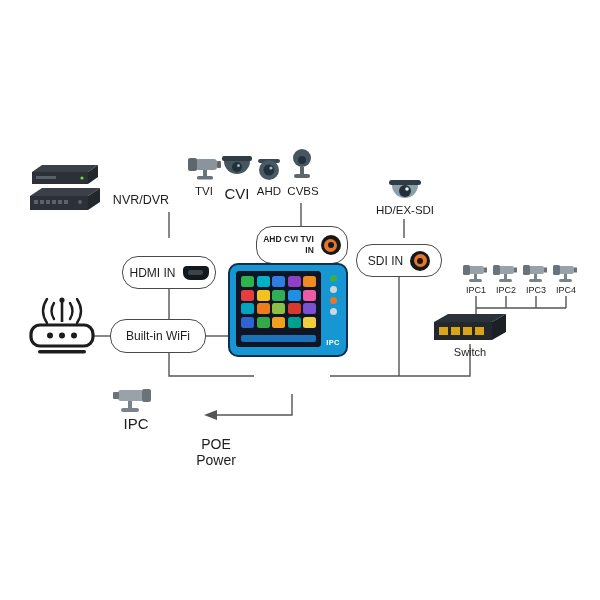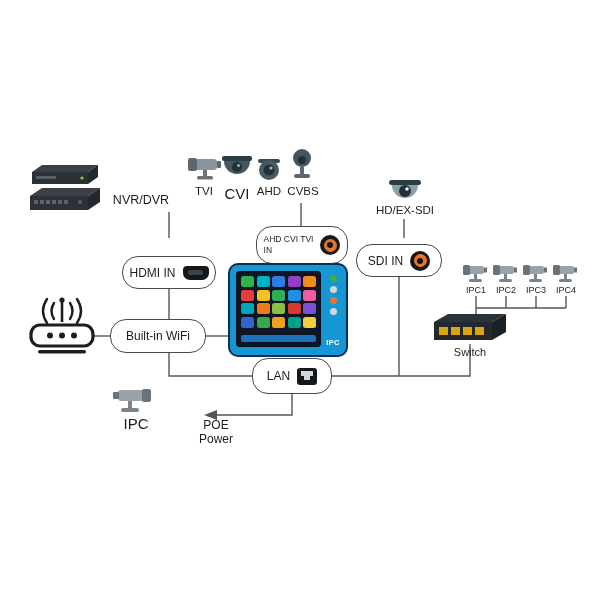--- a/index.html
+++ b/index.html
@@ -4,21 +4,21 @@
 <style>
   * { margin:0; padding:0; box-sizing:border-box; }
   html,body { background:#ffffff; font-family:"Liberation Sans", sans-serif; }
   .canvas { position:relative; width:600px; height:600px; background:#ffffff; overflow:hidden; }
   .wires { position:absolute; left:0; top:0; z-index:1; }
   .abs { position:absolute; z-index:2; }
   .lbl { position:absolute; z-index:2; color:#1d1d1f; text-align:center; line-height:1.15; }
   .node { position:absolute; z-index:2; background:#fff; border:1.6px solid #4a4a4a; border-radius:16px;
           display:flex; align-items:center; justify-content:center; gap:7px; padding:0 6px; }
   .node-label { font-size:12px; color:#1d1d1f; white-space:nowrap; }
-  .node-label.small { font-size:8.5px; line-height:1.25; text-align:left; }
+  .node-label.small { font-size:8.5px; line-height:1.25; text-align:right;font-weight:bold; }
   
   .hdmi-port { width:26px; height:14px; background:#15181b; border-radius:4px 4px 7px 7px; flex:none;
                display:flex; align-items:center; justify-content:center; }
   .hdmi-slot { width:15px; height:5px; background:#3c434a; border-radius:2px; }
   
   .bnc { width:20px; height:20px; border-radius:50%; background:#15181b; flex:none;
          display:flex; align-items:center; justify-content:center; }
   .bnc-ring { width:13px; height:13px; border-radius:50%; background:#e8762a;
               display:flex; align-items:center; justify-content:center; }
   .bnc-core { width:6px; height:6px; border-radius:50%; background:#15181b; }
@@ -149,24 +149,20 @@
       <span class="bnc-ring">
           <span class="bnc-core"></span>
         </span>
     </span>
   </div>
 
   <div class="node" style="left:110px;top:319px;width:96px;height:34px">
     <span class="node-label">Built-in WiFi</span>
   </div>
 
-  <div class="node" style="left:252px;top:358px;width:80px;height:36px">
-    <span class="node-label">LAN</span>
-    <span class="rj45"></span>
-  </div>
 
   <svg class="abs" style="left:26px;top:295px" width="72" height="62" viewBox="0 0 72 62">
     <circle cx="36" cy="5" r="2.6" fill="#1d1d1f"></circle>
     <line x1="36" y1="7" x2="36" y2="27" stroke="#1d1d1f" stroke-width="2.6"></line>
     <path d="M28 8 Q 23 16 28 24" stroke="#1d1d1f" stroke-width="2.4" fill="none" stroke-linecap="round"></path>
     <path d="M21 4 Q 13 16 21 28" stroke="#1d1d1f" stroke-width="2.4" fill="none" stroke-linecap="round"></path>
     <path d="M44 8 Q 49 16 44 24" stroke="#1d1d1f" stroke-width="2.4" fill="none" stroke-linecap="round"></path>
     <path d="M51 4 Q 59 16 51 28" stroke="#1d1d1f" stroke-width="2.4" fill="none" stroke-linecap="round"></path>
     <rect x="5" y="30" width="62" height="21" rx="9" fill="#ffffff" stroke="#1d1d1f" stroke-width="3.2"></rect>
     <circle cx="24" cy="40.5" r="3" fill="#1d1d1f"></circle>
@@ -259,15 +255,15 @@
 
   <svg class="abs" style="left:108px;top:384px" width="52" height="32" viewBox="0 0 52 32">
     <rect x="10" y="6" width="26" height="11" rx="3" fill="#9aa2a9"></rect>
     <rect x="34" y="5" width="9" height="13" rx="2" fill="#6b737a"></rect>
     <rect x="5" y="8" width="6" height="7" rx="1" fill="#6b737a"></rect>
     <rect x="20" y="17" width="4" height="7" fill="#7b838a"></rect>
     <rect x="13" y="24" width="18" height="4" rx="2" fill="#7b838a"></rect>
   </svg>
   <div class="lbl" style="left:112px;top:415px;width:48px;font-size:15px">IPC</div>
 
-  <div class="lbl" style="left:186px;top:419px;width:60px;font-size:12px">POE Power</div>
+  <div class="lbl" style="left:186px;top:436px;width:60px;font-size:14px">POE Power</div>
 
 </div>
 
 </body></html>

